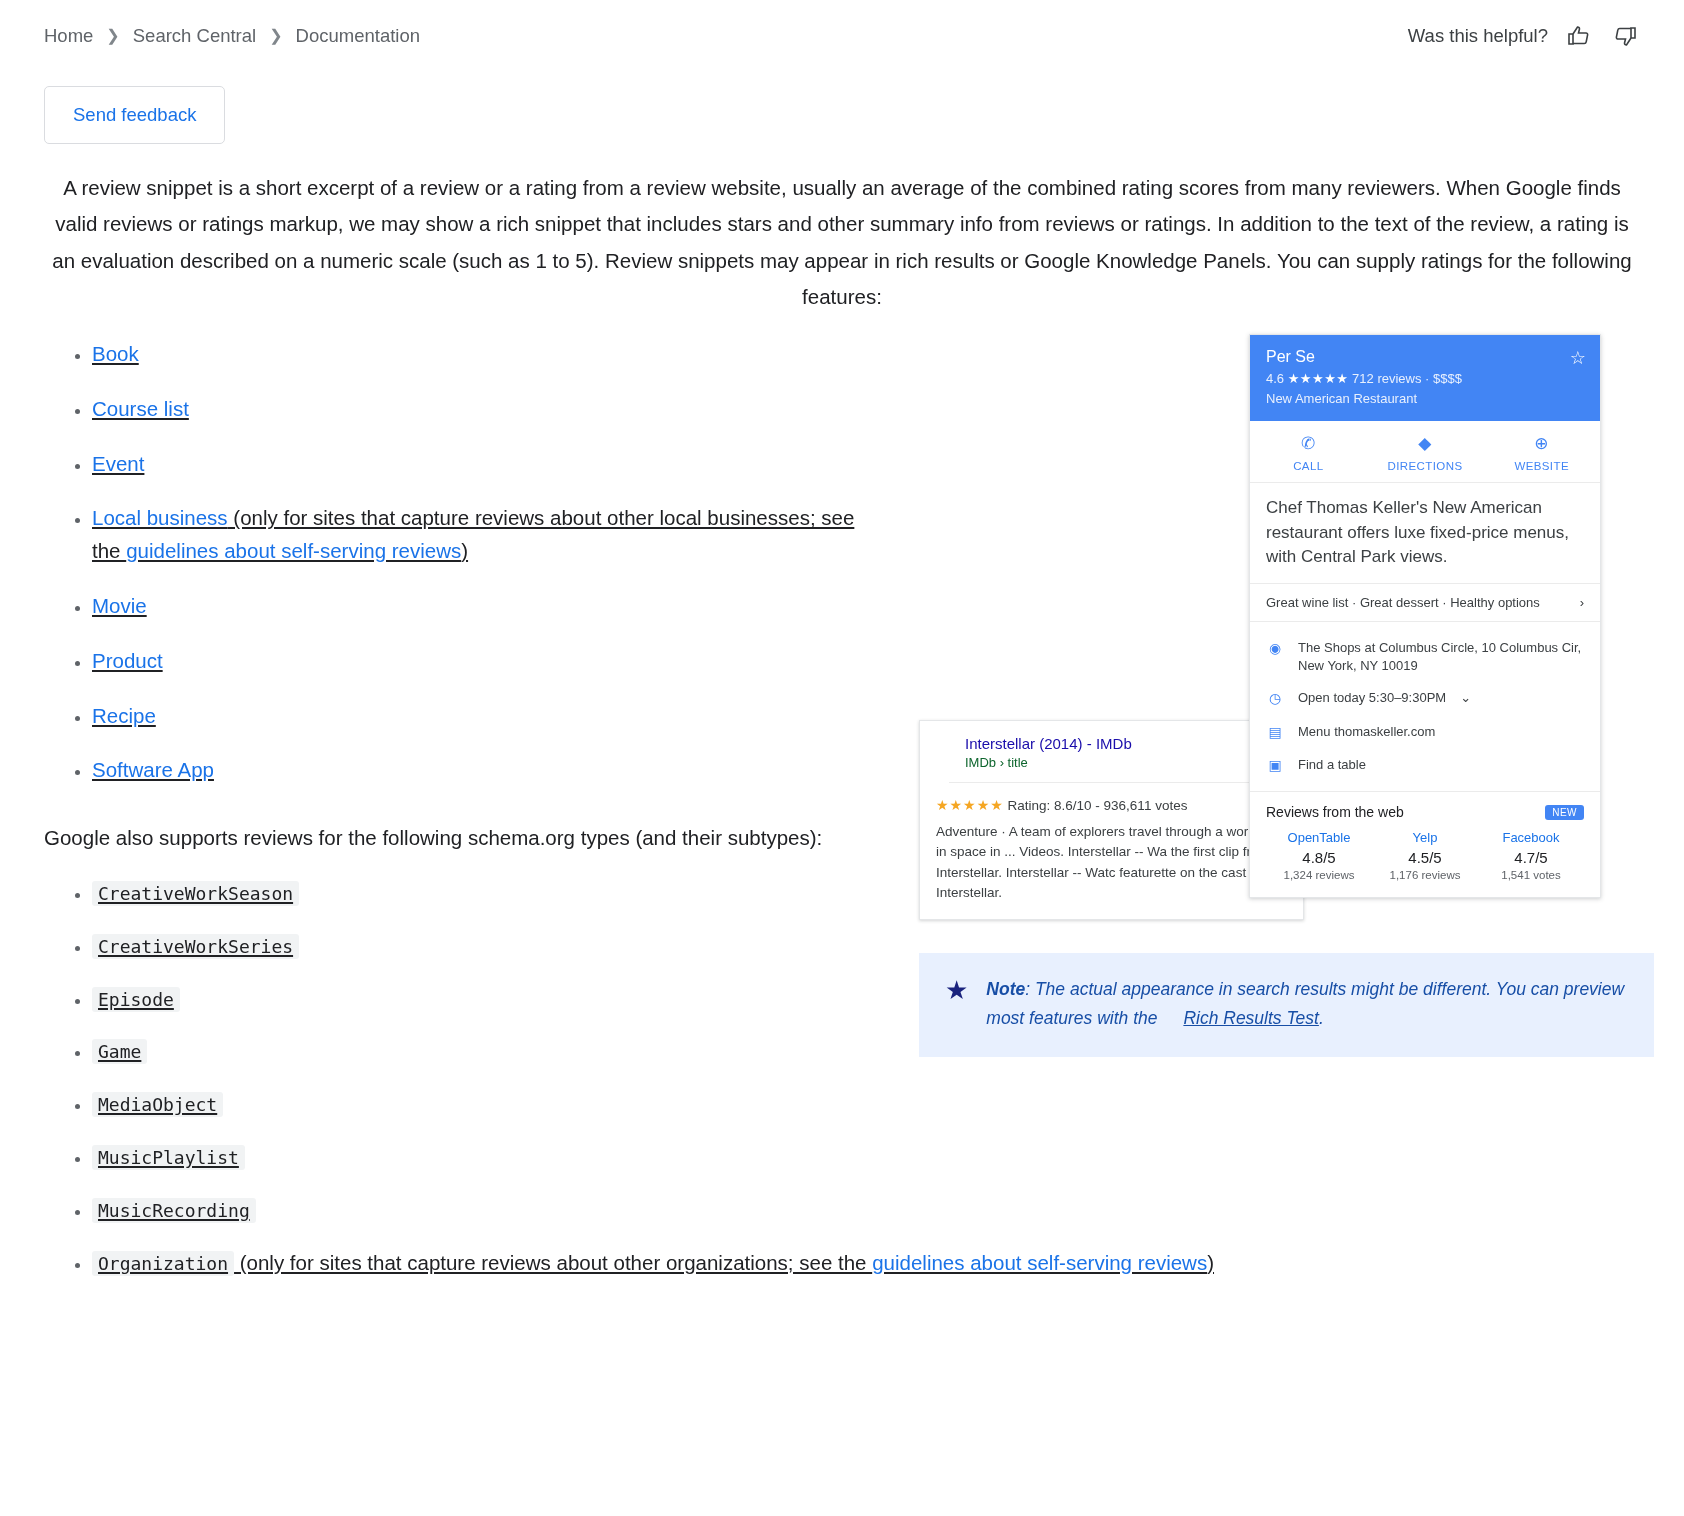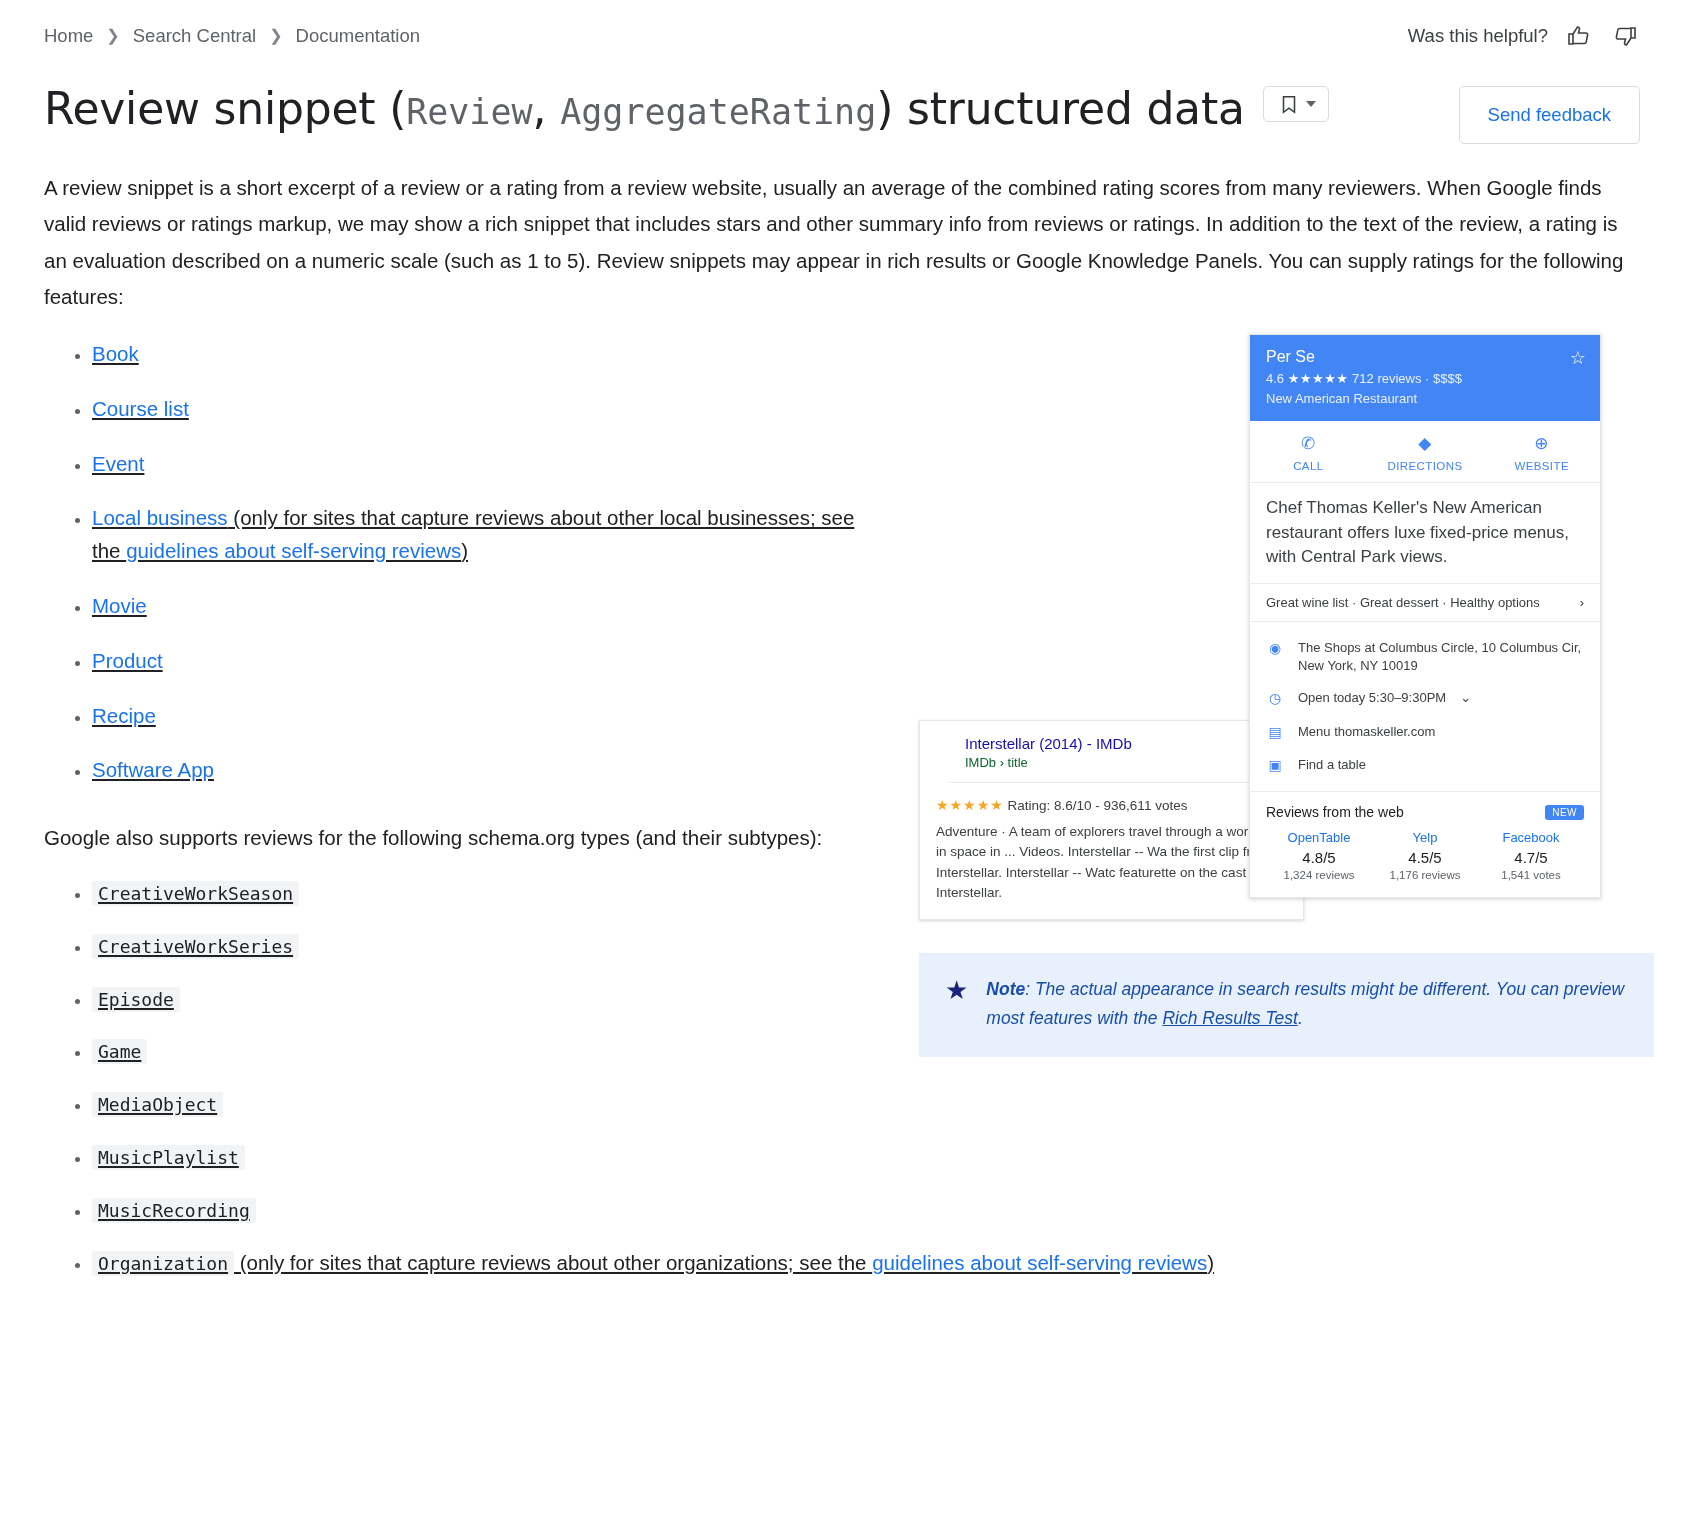--- a/index.html
+++ b/index.html
@@ -108,20 +108,21 @@
     margin-top: 6px;
   }
 
   
   .intro {
     font-size: 20.5px;
     line-height: 1.78;
     color: #202124;
     margin: 26px 0 0 0;
     max-width: 1600px;
+    text-align: center;
   }
   .two-col {
     position: relative;
     margin-top: 18px;
   }
   .left-col {
     width: 820px;
   }
   ul.bullets {
     margin: 0;
@@ -276,21 +277,21 @@
     padding: 22px 26px 24px 26px;
   }
   .note .star { color: #1a237e; font-size: 26px; line-height: 1; margin-top: 2px; }
   .note-text {
     font-style: italic;
     font-size: 17.5px;
     line-height: 1.65;
     color: #174ea6;
   }
   .note-text b { font-style: italic; font-weight: 700; }
-  .note-text a { color: #174ea6; text-decoration: underline; }
+  .note-text a { color: #174ea6; text-decoration: underline; margin-left: 21px; }
 </style>
 </head>
 <body>
 
 <div class="page">
 
   <div class="topbar">
     <nav class="breadcrumb">
       <span class="crumb">Home</span>
       <span class="sep">❯</span>
@@ -309,28 +310,20 @@
       <span class="icon-btn">
         <svg width="24" height="24" viewBox="0 0 24 24" fill="none" stroke="#3c4043" stroke-width="1.6">
           <path d="M22 14h-4V4h4z"></path>
           <path d="M18 14l-4.5 7c-1.2 0-2-.8-2-2L12.5 15H5c-1 0-1.8-.9-1.6-1.9l1.4-7C5 5.2 5.8 4.5 6.7 4.5H18"></path>
         </svg>
       </span>
     </div>
   </div>
 
   <div class="title-row">
-    <h1>
-      <span>Review snippet (</span><code>Review</code><span>, </span><code>AggregateRating</code><span>) structured data</span><span class="bookmark">
-          <svg width="22" height="22" viewBox="0 0 24 24" fill="none" stroke="#3c4043" stroke-width="1.7">
-            <path d="M6 4h12v17l-6-4.5L6 21z"></path>
-          </svg>
-          <span class="caret"></span>
-        </span>
-    </h1>
     <button class="feedback-btn">Send feedback</button>
   </div>
 
   <p class="intro">A review snippet is a short excerpt of a review or a rating from a review website, usually an average of the combined rating scores from many reviewers. When Google finds valid reviews or ratings markup, we may show a rich snippet that includes stars and other summary info from reviews or ratings. In addition to the text of the review, a rating is an evaluation described on a numeric scale (such as 1 to 5). Review snippets may appear in rich results or Google Knowledge Panels. You can supply ratings for the following features:</p>
 
   <div class="two-col">
 
     <div class="left-col">
       <ul class="bullets">
         <li><a class="link" href="#">Book</a></li>

